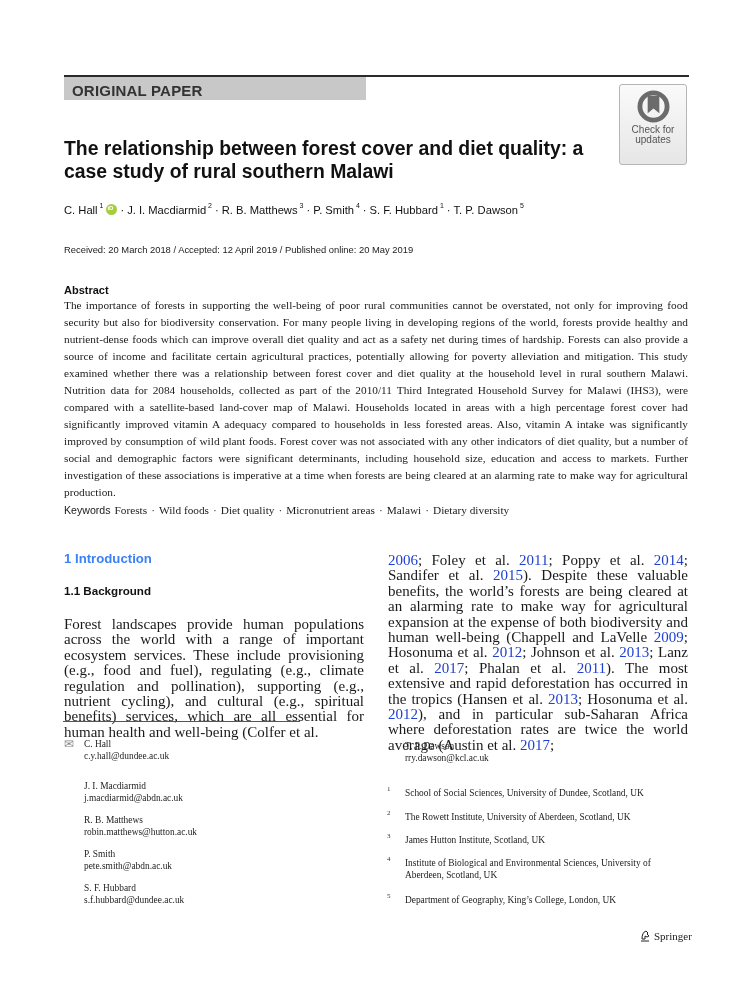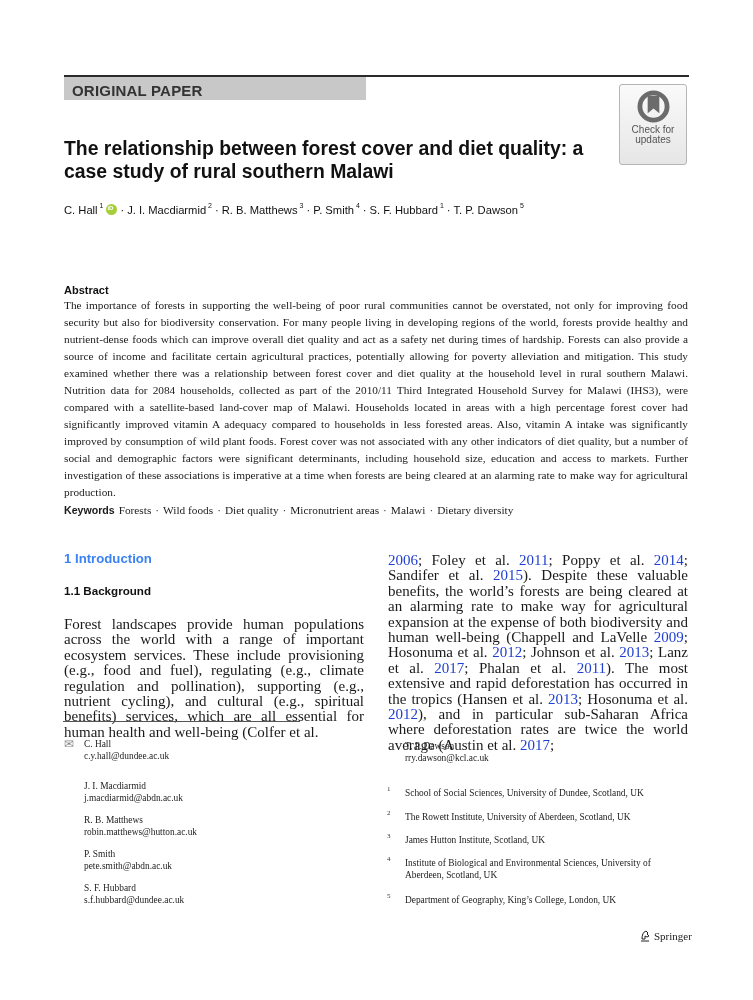--- a/index.html
+++ b/index.html
@@ -25,21 +25,21 @@
   .orcid { display: inline-block; width: 11px; height: 11px; border-radius: 50%; background: #a6ce39; vertical-align: -1px; margin-left: 3px; position: relative; }
   .orcid::after { content: "iD"; position: absolute; left: 1px; top: 1.5px; font-size: 6px; color: #fff; font-weight: bold; line-height: 7px; }
 
   #dates { left: 64px; top: 243px; font-size: 9.4px; line-height: 13px; color: #222; }
   #dates .copy { display: inline-block; margin-right: 2px; }
 
   #abstract-heading { left: 64px; top: 284px; font-size: 11px; font-weight: bold; color: #111; }
   #abstract-body { left: 64px; top: 297px; width: 624px; font-size: 11.3px; line-height: 17px; text-align: justify; color: #1a1a1a; }
 
   #keywords { left: 64px; top: 504px; font-size: 11.3px; color: #1a1a1a; white-space: nowrap; }
-  #keywords .kw-label { font-weight: bold; font-size: 10.6px; margin-right: 4px; margin-top: 28px; }
+  #keywords .kw-label { font-weight: normal; font-size: 10.6px; margin-right: 4px; margin-top: 28px; }
   #keywords .dot { margin: 0 4px; }
 
   #h-intro { left: 64px; top: 551px; font-size: 13.2px; font-weight: bold; color: #3b82f6; }
   #h-bg { left: 64px; top: 584px; font-size: 11.6px; font-weight: bold; color: #111; }
 
   .col { width: 300px; font-size: 15px; line-height: 15.4px; text-align: justify; color: #1a1a1a; }
   #col-left { left: 64px; top: 617px; }
   #col-right { left: 388px; top: 553px; }
   .cite { color: #1f3fd1; }
 
@@ -73,20 +73,21 @@
     <div>Check for</div>
     <div>updates</div>
   </div>
 </div>
 
 <div id="title" class="abs sans">The relationship between forest cover and diet quality: a case study of rural southern Malawi</div>
 
 <div id="authors" class="abs sans"><span>C. Hall</span><sup> 1</sup><span class="orcid"></span><span class="sep">·</span><span>J. I. Macdiarmid</span><sup> 2</sup><span class="sep">·</span><span>R. B. Matthews</span><sup> 3</sup><span class="sep">·</span><span>P. Smith</span><sup> 4</sup><span class="sep">·</span><span>S. F. Hubbard</span><sup> 1</sup><span class="sep">·</span><span>T. P. Dawson</span><sup> 5</sup></div>
 
 <div id="dates" class="abs sans">
+  <div>Received: 20 March 2018 / Accepted: 12 April 2019 / Published online: 20 May 2019</div>
 </div>
 
 <div id="abstract-heading" class="abs sans">Abstract</div>
 <div id="abstract-body" class="abs serif">The importance of forests in supporting the well-being of poor rural communities cannot be overstated, not only for improving food security but also for biodiversity conservation. For many people living in developing regions of the world, forests provide healthy and nutrient-dense foods which can improve overall diet quality and act as a safety net during times of hardship. Forests can also provide a source of income and facilitate certain agricultural practices, potentially allowing for poverty alleviation and mitigation. This study examined whether there was a relationship between forest cover and diet quality at the household level in rural southern Malawi. Nutrition data for 2084 households, collected as part of the 2010/11 Third Integrated Household Survey for Malawi (IHS3), were compared with a satellite-based land-cover map of Malawi. Households located in areas with a high percentage forest cover had significantly improved vitamin A adequacy compared to households in less forested areas. Also, vitamin A intake was significantly improved by consumption of wild plant foods. Forest cover was not associated with any other indicators of diet quality, but a number of social and demographic factors were significant determinants, including household size, education and access to markets. Further investigation of these associations is imperative at a time when forests are being cleared at an alarming rate to make way for agricultural production.</div>
 
 <div id="keywords" class="abs serif">
   <span class="kw-label sans">Keywords</span><span id="kw-list"><span>Forests</span><span class="dot">·</span><span>Wild foods</span><span class="dot">·</span><span>Diet quality</span><span class="dot">·</span><span>Micronutrient areas</span><span class="dot">·</span><span>Malawi</span><span class="dot">·</span><span>Dietary diversity</span></span>
 </div>
 
 <div id="h-intro" class="abs sans">1 Introduction</div>

